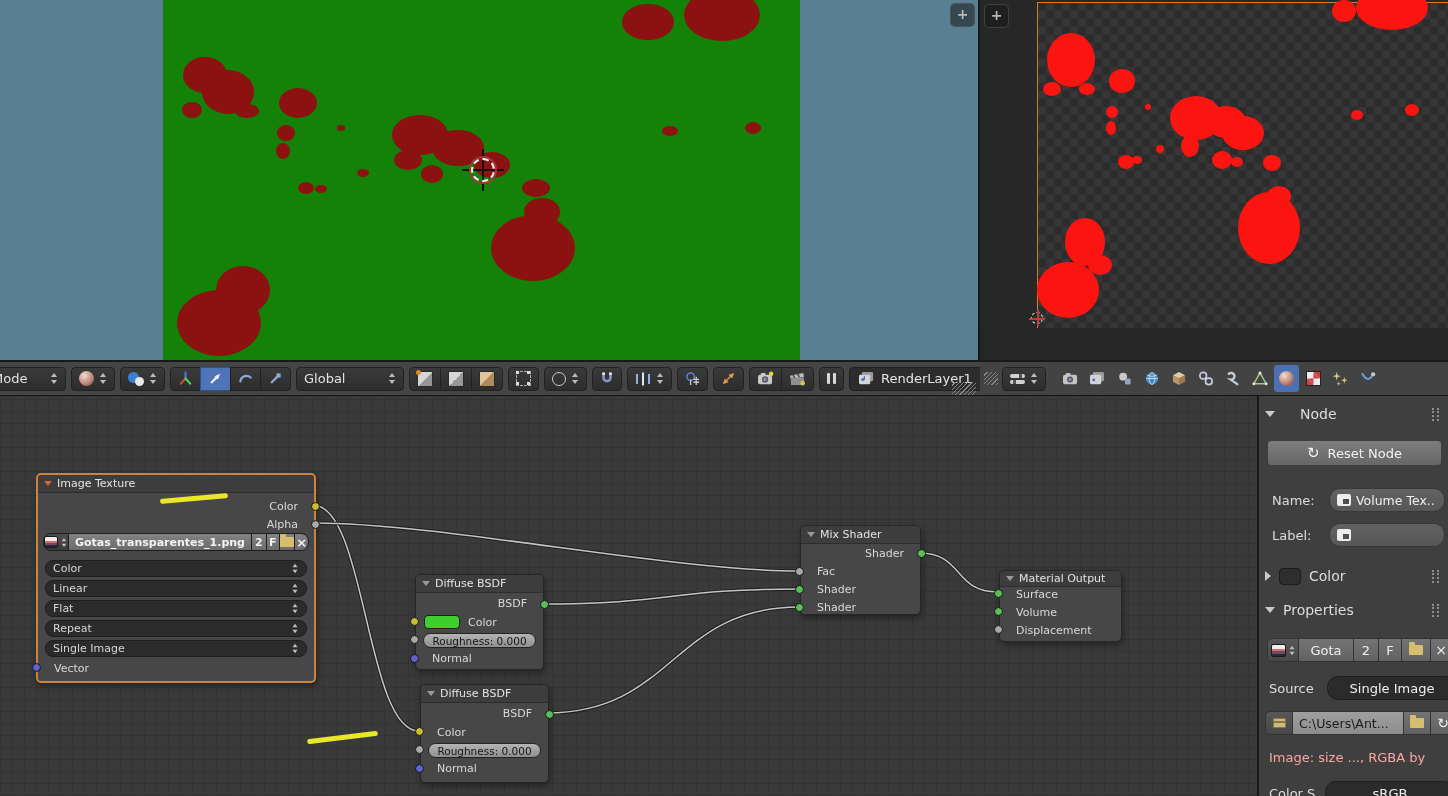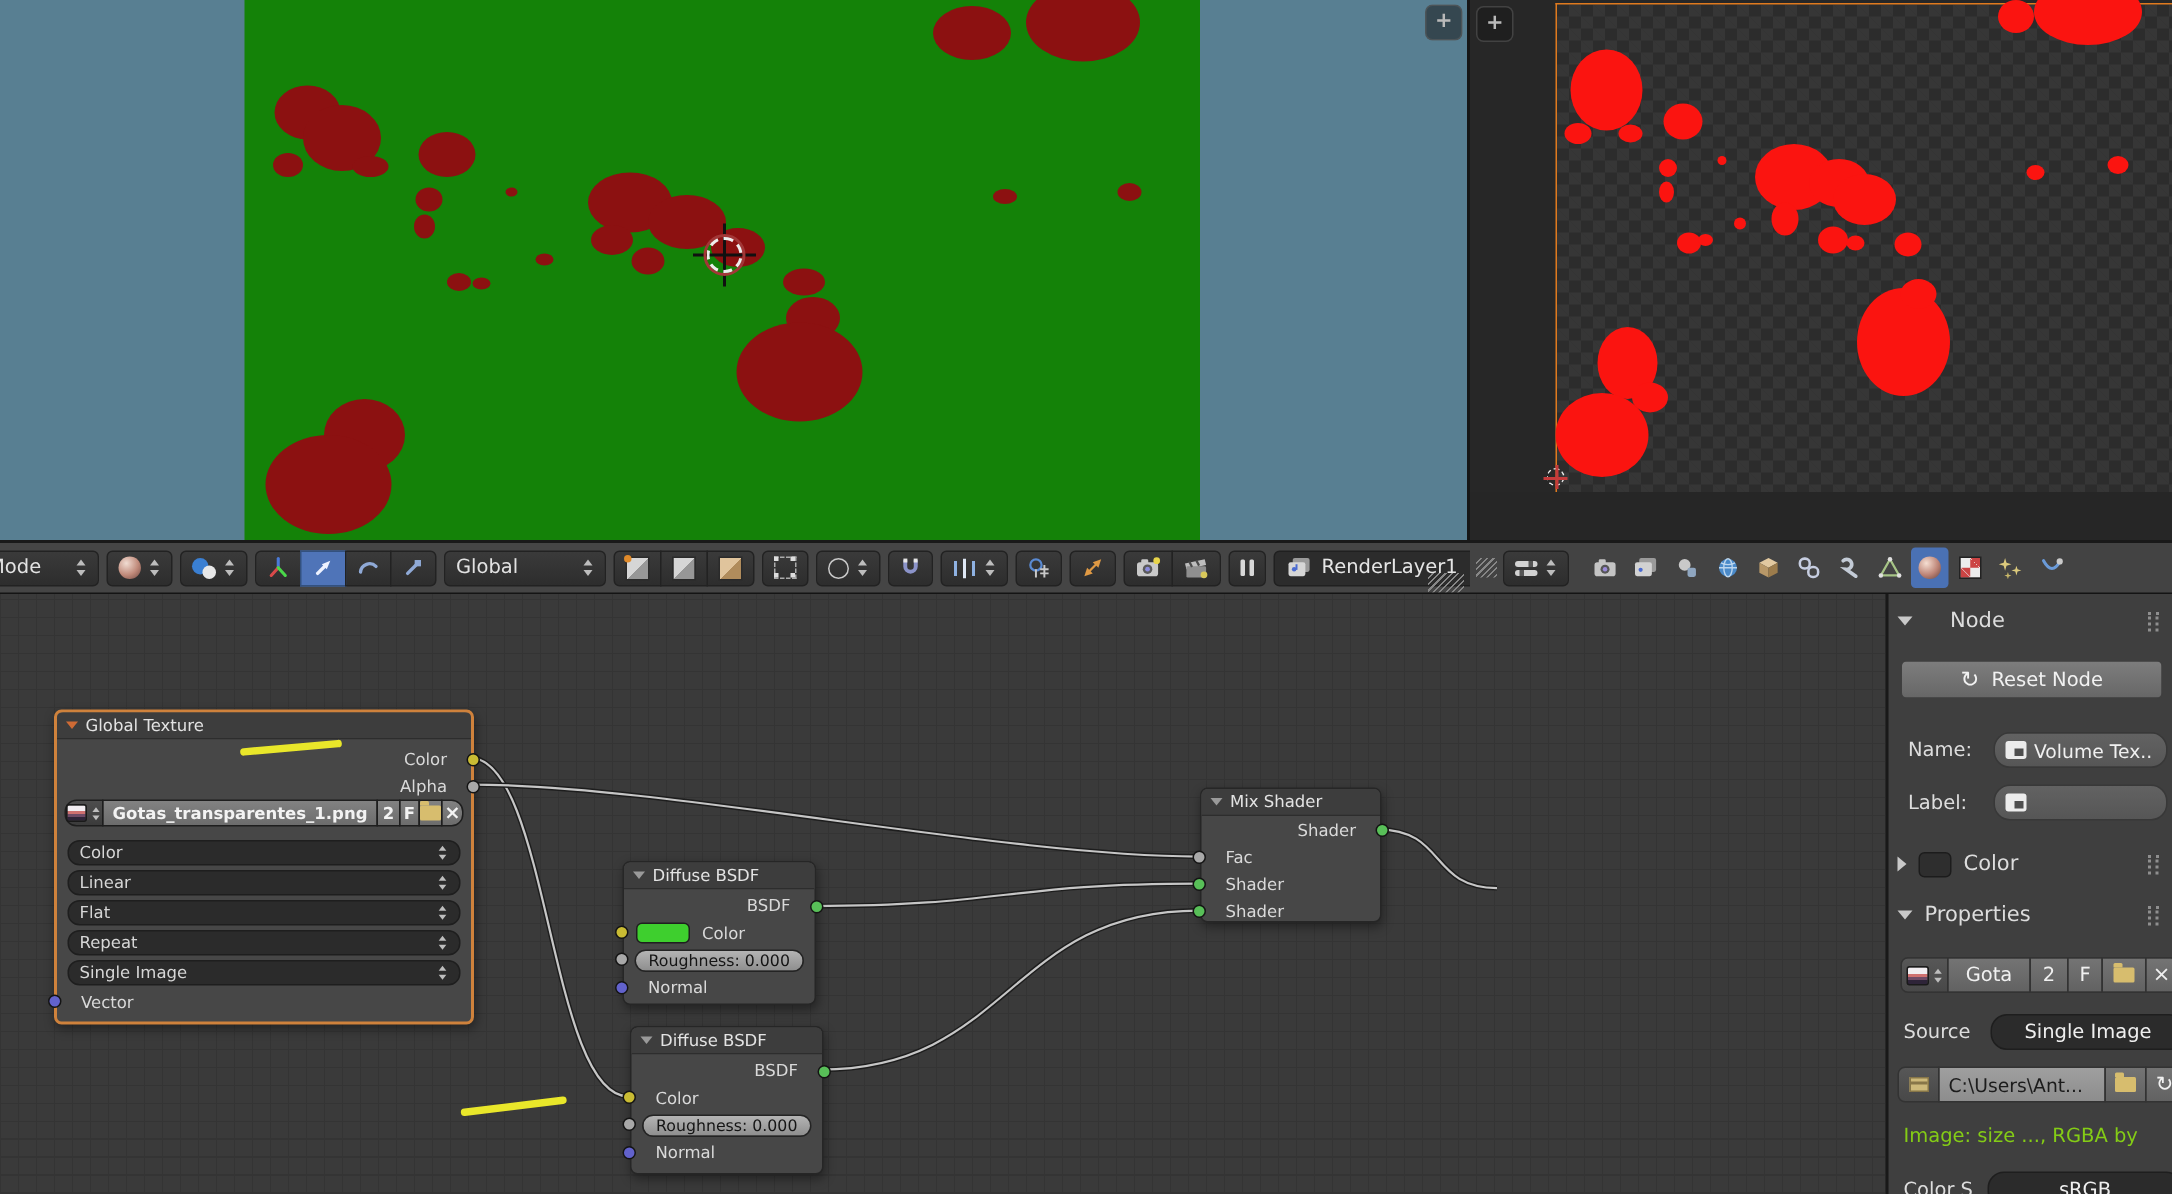--- a/index.html
+++ b/index.html
@@ -429,21 +429,21 @@
         <path d="M542,208 C670.5,208 670.5,193 799,193" class="link-core"></path>
         <path d="M547,317 C673,317 673,211 799,211" class="link-shadow"></path>
         <path d="M547,317 C673,317 673,211 799,211" class="link-core"></path>
         <path d="M919,157 C964,157 953,196 998,196" class="link-shadow"></path>
         <path d="M919,157 C964,157 953,196 998,196" class="link-core"></path>
       </svg>
 
     <div class="node" id="n-imagetex" style="left:36px;top:77px;width:276px;height:206px">
       <div class="nhead">
         <span class="tri"></span>
-        <span>Global Texture</span>
+        <span>Image Texture</span>
       </div>
       <div class="nlabel r" style="right:16px;top:26px">Color</div>
       <div class="nlabel r" style="right:16px;top:44px">Alpha</div>
       <span class="sk y" style="right:-6px;top:27px"></span>
       <span class="sk gr" style="right:-6px;top:45px"></span>
       <div class="imrow" style="left:5px;right:5px;top:58px">
         <div class="seg dk first" style="width:28px;gap:2px">
           <span class="imgicon" style="width:12px;height:10px"></span>
           <span class="ud" style="transform:scale(.8)"></span>
         </div>
@@ -520,20 +520,32 @@
       <div class="nlabel r" style="right:16px;top:22px">Shader</div>
       <span class="sk gn" style="right:-6px;top:23px"></span>
       <div class="nlabel" style="left:16px;top:40px">Fac</div>
       <span class="sk gr" style="left:-6px;top:41px"></span>
       <div class="nlabel" style="left:16px;top:58px">Shader</div>
       <span class="sk gn" style="left:-6px;top:59px"></span>
       <div class="nlabel" style="left:16px;top:76px">Shader</div>
       <span class="sk gn" style="left:-6px;top:77px"></span>
     </div>
 
+    <div class="node" style="left:999px;top:174px;width:121px;height:70px">
+      <div class="nhead" style="height:15px">
+        <span class="tri"></span>
+        <span>Material Output</span>
+      </div>
+      <div class="nlabel" style="left:16px;top:18px">Surface</div>
+      <span class="sk gn" style="left:-6px;top:18px"></span>
+      <div class="nlabel" style="left:16px;top:36px">Volume</div>
+      <span class="sk gn" style="left:-6px;top:36px"></span>
+      <div class="nlabel" style="left:16px;top:54px">Displacement</div>
+      <span class="sk gr" style="left:-6px;top:54px"></span>
+    </div>
 
     <div class="gp" style="left:160px;top:100px;width:68px;transform:rotate(-5deg)"></div>
     <div class="gp" style="left:307px;top:339px;width:71px;transform:rotate(-7deg)"></div>
   </div>
 
   <div class="abs" id="sidebar">
     <div class="sb-row" style="top:8px;height:20px;padding:0 6px;box-sizing:border-box;gap:25px">
       <span class="tri-d"></span>
       <span style="font-size:14px">Node</span>
       <span class="dots"></span>
@@ -590,21 +602,21 @@
           <span class="pkgicon"></span>
         </div>
       <div class="sb-seg lt" style="width:112px;justify-content:flex-start;padding:0 6px;font-size:12.5px">
         <span>C:\Users\Ant...</span>
       </div>
       <div class="sb-seg" style="width:28px">
           <span class="foldericon"></span>
         </div>
       <div class="sb-seg last" style="width:26px;font-size:14px">↻</div>
     </div>
-    <div class="sb-row" style="top:352px;height:18px;padding-left:10px;box-sizing:border-box;color:#84cc16">
+    <div class="sb-row" style="top:352px;height:18px;padding-left:10px;box-sizing:border-box;color:#fca5a5">
       <span>Image: size ..., RGBA by</span>
     </div>
     <div class="sb-row" style="top:385px;height:24px;padding-left:10px;box-sizing:border-box">
       <span>Color S</span>
       <div class="sb-dd abs" style="left:66px;width:130px">
         <span>sRGB</span>
       </div>
     </div>
   </div>
 

